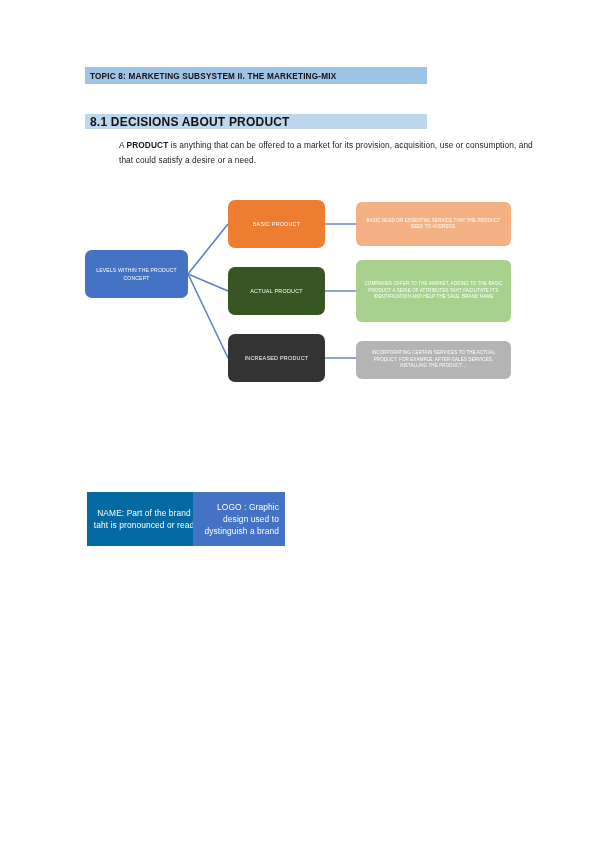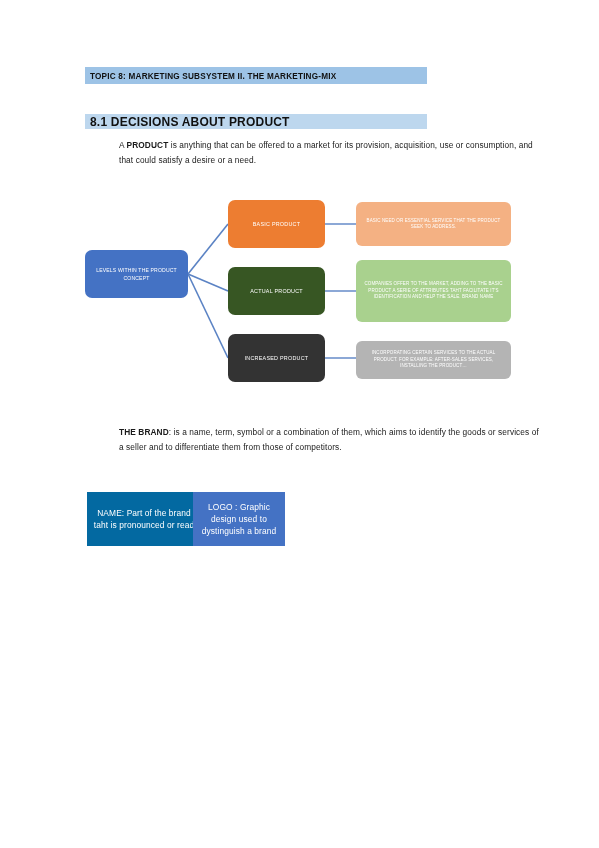--- a/index.html
+++ b/index.html
@@ -143,20 +143,21 @@
     width: 114px;
     height: 54px;
     background: #0369a1;
   }
   #brand-logo-box {
     left: 193px;
     top: 492px;
     width: 92px;
     height: 54px;
     background: #4472c4;
+    text-align: right;
   }
 </style>
 </head>
 <body>
 
 <div class="page">
 
   <div class="banner" id="banner-topic">TOPIC 8: MARKETING SUBSYSTEM II. THE MARKETING-MIX</div>
 
   <div class="banner" id="banner-section">8.1 DECISIONS ABOUT PRODUCT</div>
@@ -180,21 +181,18 @@
 
     <div class="node node-level node-basic">BASIC PRODUCT</div>
     <div class="node node-level node-actual">ACTUAL PRODUCT</div>
     <div class="node node-level node-increased">INCREASED PRODUCT</div>
 
     <div class="node node-desc desc-basic">BASIC NEED OR ESSENTIAL SERVICE THAT THE PRODUCT SEEK TO ADDRESS.</div>
     <div class="node node-desc desc-actual">COMPANIES OFFER TO THE MARKET, ADDING TO THE BASIC PRODUCT A SERIE OF ATTRIBUTES TAHT FACILITATE IT'S IDENTIFICATION AND HELP THE SALE. BRAND NAME</div>
     <div class="node node-desc desc-increased">INCORPORATING CERTAIN SERVICES TO THE ACTUAL PRODUCT. FOR EXAMPLE: AFTER-SALES SERVICES, INSTALLING THE PRODUCT…</div>
   </div>
 
-  <div class="para" id="para-brand">
-    <b>THE BRAND</b><span>: is a name, term, symbol or a combination of them, which aims to identify the goods or services of a seller and to differentiate them from those of competitors.</span>
-  </div>
 
 
   <div class="brand-box" id="brand-name-box">NAME: Part of the brand taht is pronounced or read</div>
   <div class="brand-box" id="brand-logo-box">LOGO : Graphic design used to dystinguish a brand</div>
 
 </div>
 
 </body></html>

